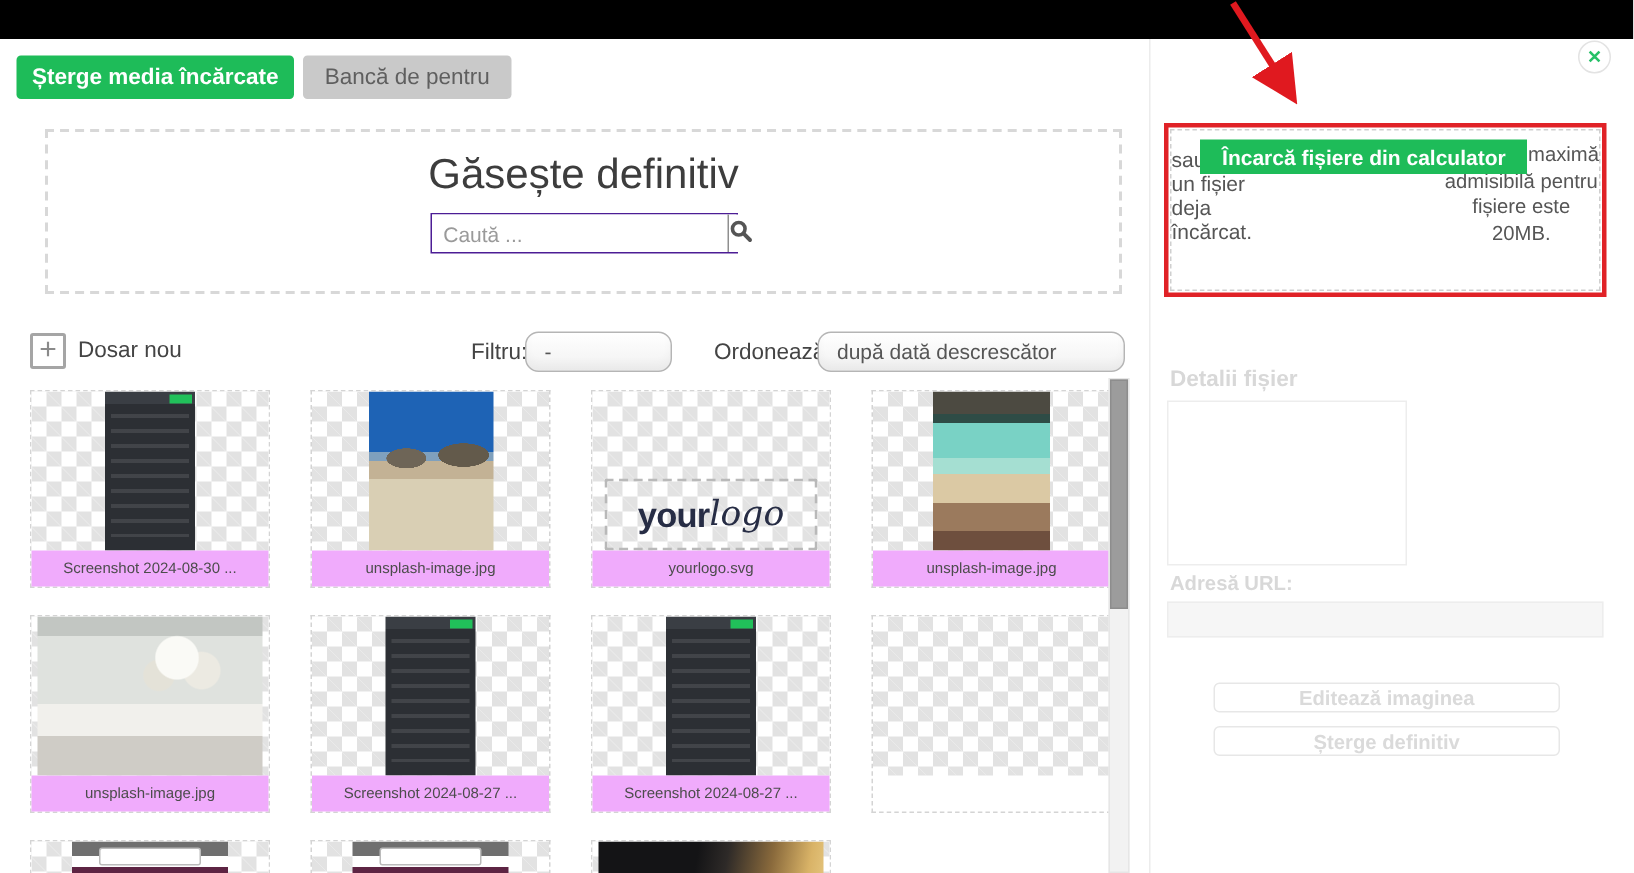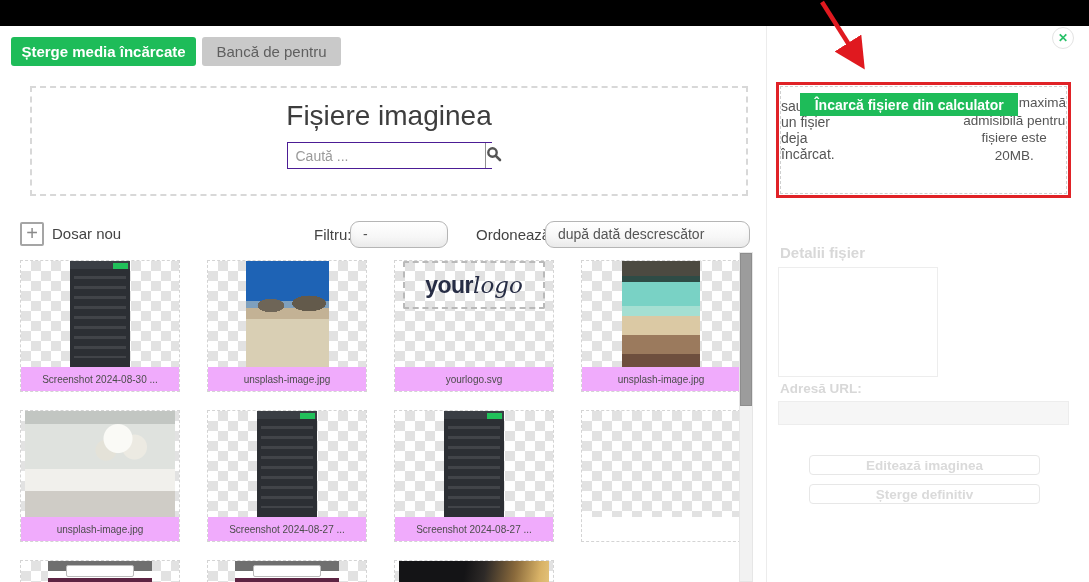--- a/index.html
+++ b/index.html
@@ -57,21 +57,21 @@
   
   .k-screenshot-dark { width:60px; height:106px;
       background:linear-gradient(180deg,#3a3e44 0 8px,#2c2f34 8px 100%); }
   .k-screenshot-dark::before { content:""; position:absolute; top:2px; right:2px; width:15px; height:6px; background:#21c05a; }
   .k-screenshot-dark::after { content:""; position:absolute; top:15px; left:4px; right:4px; height:82px;
       background:repeating-linear-gradient(180deg,rgba(255,255,255,0.10) 0 3px,transparent 3px 10px); }
   .k-photo-beach-rocks { width:83px; height:106px; background:
       radial-gradient(ellipse 22px 11px at 30% 42%,#6e6557 0 60%,transparent 61%),
       radial-gradient(ellipse 28px 13px at 76% 40%,#635a4b 0 60%,transparent 61%),
       linear-gradient(180deg,#1e63b5 0 38%,#7fa0bd 38% 44%,#c3b295 44% 55%,#d9cfb4 55% 100%); }
-  .k-logo { width:148px; height:106px; display:flex; align-items:flex-start; justify-content:center; }
+  .k-logo { width:148px; height:106px; display:flex; align-items:flex-end; justify-content:center; }
   .logo-box { border:2px dashed #b9b9b9; border-radius:2px; width:142px; height:48px;
       display:flex; align-items:center; justify-content:center; }
   .logo-bold { font-weight:bold; font-size:23px; color:#272d45; letter-spacing:-0.5px; }
   .logo-italic { font-style:italic; font-size:23px; color:#272d45; font-family:"DejaVu Serif", serif; }
   .k-photo-beach-aerial { width:78px; height:106px; background:
       linear-gradient(180deg,#4c4a41 0 14%,#2e4c46 14% 20%,#79d2c5 20% 42%,#a5dfd2 42% 52%,#dbc9a4 52% 70%,#9b7a5d 70% 88%,#6e4f3e 88% 100%); }
   .k-screenshot-light { width:84px; height:106px; background:linear-gradient(180deg,#8a8a8a 0 7px,#ffffff 7px 100%); }
   .k-screenshot-light::before { content:""; position:absolute; top:11px; left:5px; right:5px; height:44px;
       background:repeating-linear-gradient(180deg,#e7e7e7 0 6px,#ffffff 6px 9px); }
   .k-screenshot-light::after { content:""; position:absolute; left:8px; right:8px; top:60px; height:38px;
@@ -124,21 +124,21 @@
   <div class="topbar"></div>
 
   <div class="tab tab-active">Șterge media încărcate</div>
   <div class="tab tab-inactive">Bancă de pentru</div>
 
   <div class="close-btn">
     <span>✕</span>
   </div>
 
   <div class="search-section">
-    <div class="search-title">Fișiere imaginea</div>
+    <div class="search-title">Găsește definitiv</div>
     <div class="search-group">
       <input class="search-input" type="text" placeholder="Caută ..." style="">
       <button class="search-btn">
         <span>
           <svg width="16" height="16" viewBox="0 0 16 16">
             <circle cx="6.5" cy="6.5" r="4.2" fill="none" stroke="#555" stroke-width="2.4"></circle>
             <line x1="9.8" y1="9.8" x2="14" y2="14" stroke="#555" stroke-width="2.6" stroke-linecap="round"></line>
           </svg>
         </span>
       </button>

